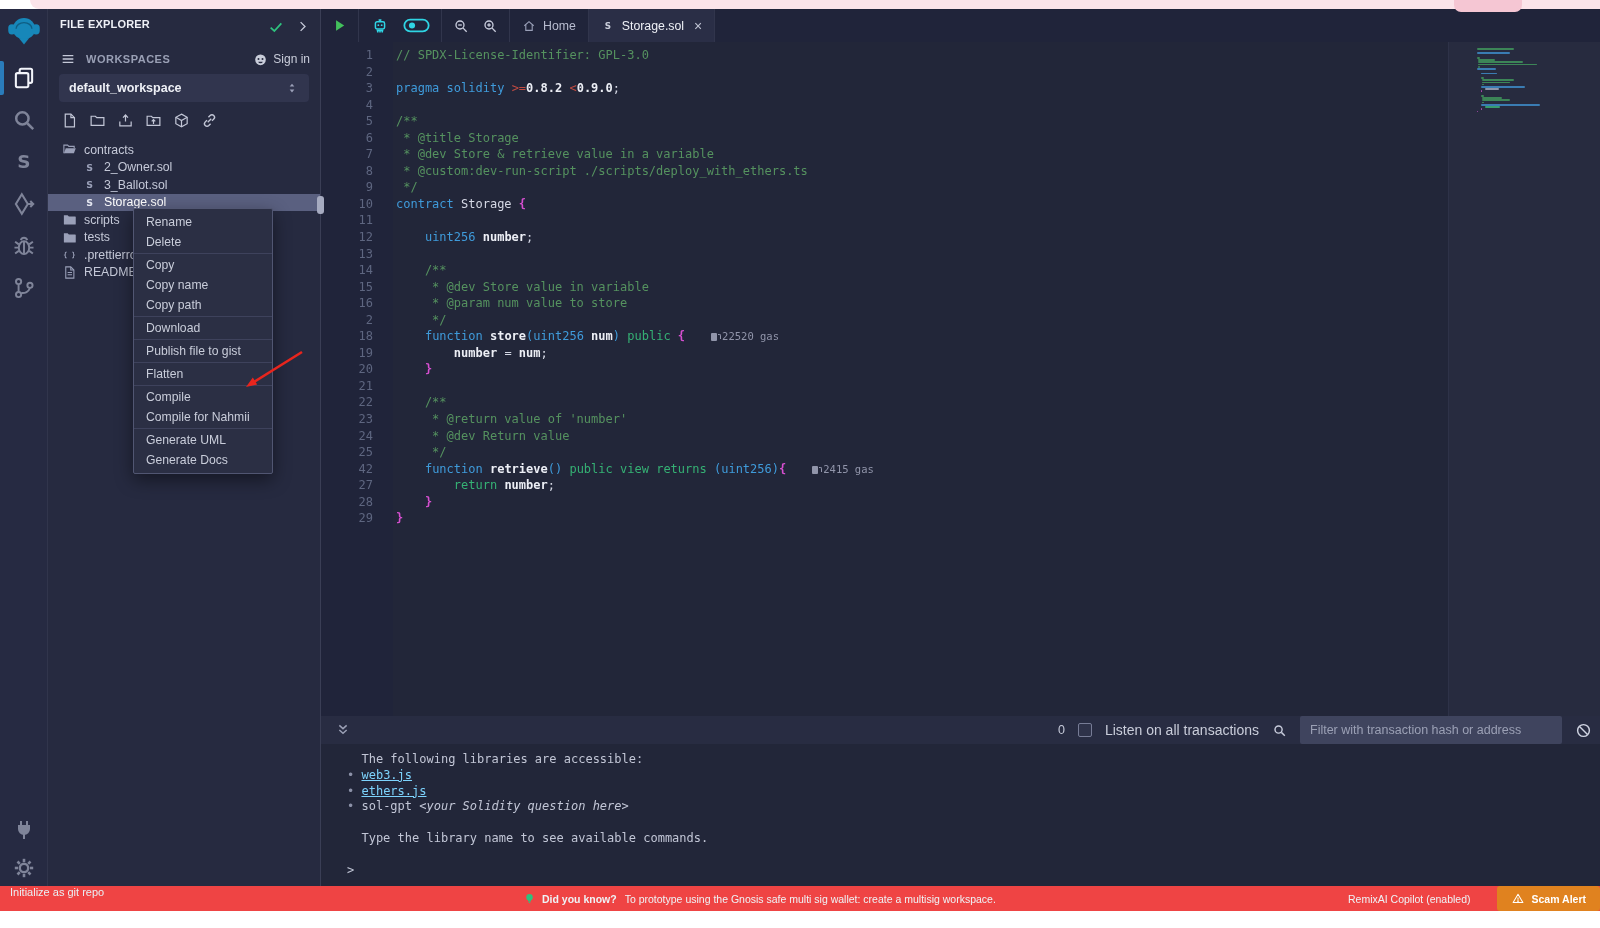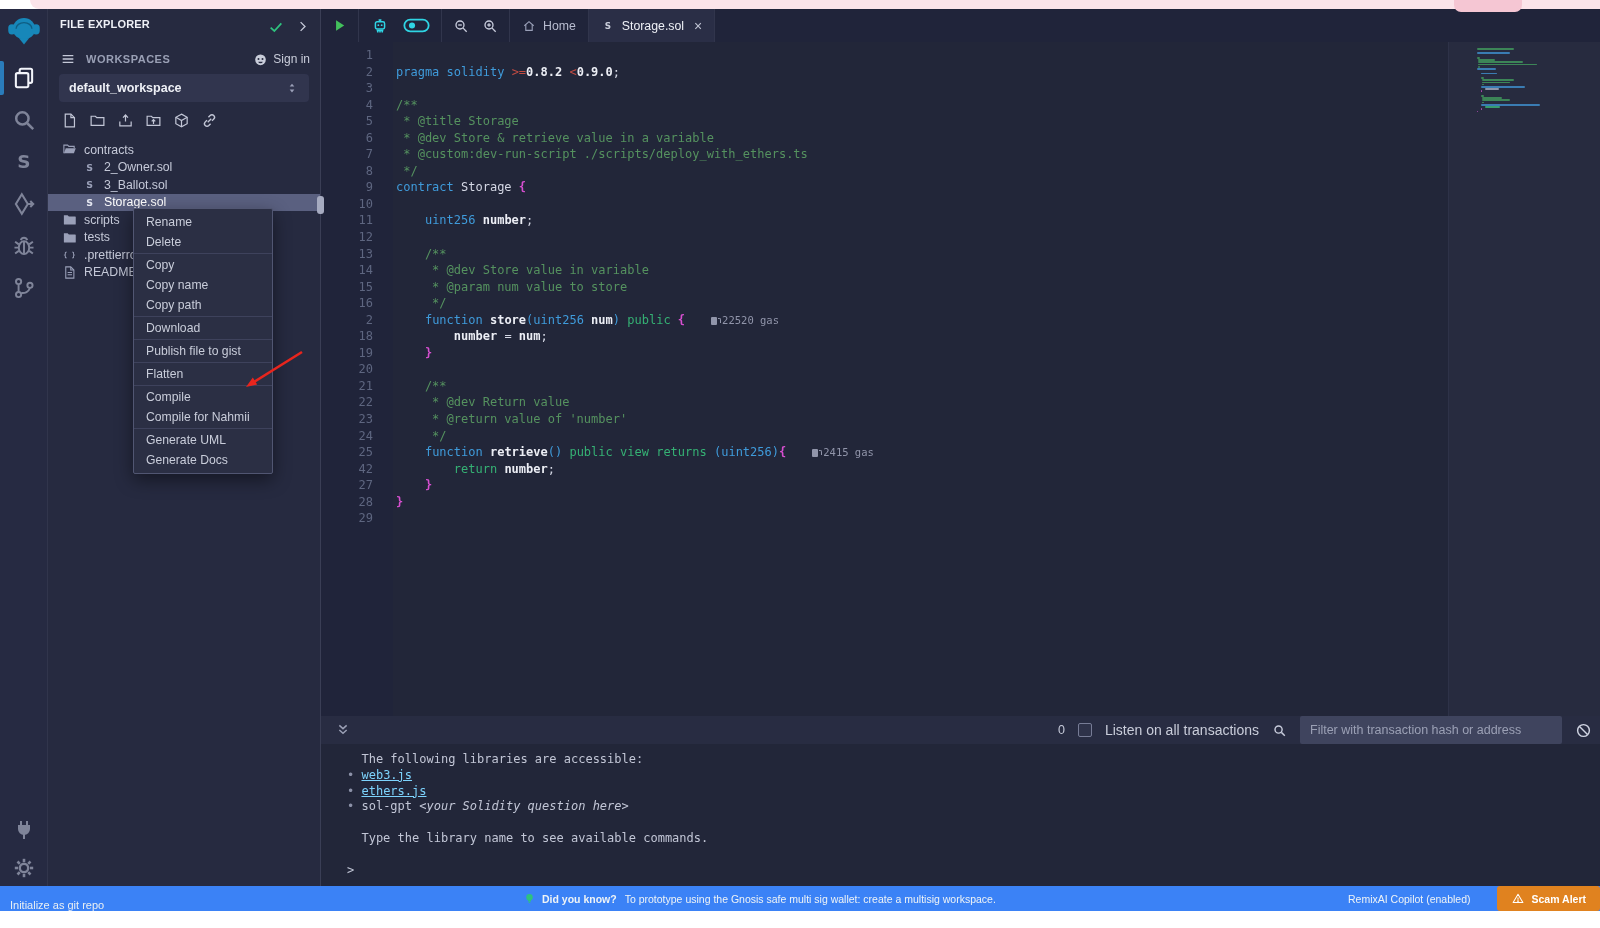--- a/index.html
+++ b/index.html
@@ -105,21 +105,21 @@
   .ban svg{width:100%;height:100%;display:block;}
   .terminal{position:absolute;left:0;top:735px;right:0;height:142px;background:#222639;padding:8px 0 0 26px;font-family:"DejaVu Sans Mono",monospace;font-size:12px;color:#c2c6d6;}
   .term-line{height:15.8px;line-height:15.8px;white-space:pre;}
   .tl-plain{color:#c2c6d6;}
   .tl-bullet{color:#8c91a8;}
   .tl-link{color:#7dd3fc;text-decoration:underline;}
   .tl-italic{color:#c2c6d6;font-style:italic;}
   .prompt-line{height:15.8px;line-height:15.8px;white-space:pre;color:#c2c6d6;}
 
   
-  .statusbar{position:absolute;left:0;top:886px;width:1600px;height:25px;background:#3b82f6;color:#eef3f6;display:flex;align-items:flex-end;z-index:30;}
+  .statusbar{position:absolute;left:0;top:886px;width:1600px;height:25px;background:#ef4444;color:#eef3f6;display:flex;align-items:flex-start;z-index:30;}
   .sb-left{margin-left:10px;font-size:11px;color:#e9eff3;}
   .sb-tip{position:absolute;left:523px;top:0;height:25px;display:flex;gap:6px;align-items:center;font-size:10.5px;}
   .sb-tip .bulb{width:13px;height:13px;}
   .sb-tip .bulb svg{width:100%;height:100%;display:block;}
   .sb-tip b{font-weight:700;margin-right:2px;}
   .sb-right{margin-left:auto;display:flex;align-items:center;height:100%;}
   .copilot{margin-right:26px;font-size:10.5px;}
   .scam{height:25px;background:#e0821f;display:flex;align-items:center;gap:7px;padding:0 14px;font-weight:700;font-size:10.5px;color:#fff;border-radius:3px;}
   .scam .warn{width:14px;height:13px;}
   .scam .warn svg{width:100%;height:100%;display:block;}
@@ -467,20 +467,21 @@
             <div class="ln">22</div>
             <div class="ln">23</div>
             <div class="ln">24</div>
             <div class="ln">25</div>
             <div class="ln">42</div>
             <div class="ln">27</div>
             <div class="ln">28</div>
             <div class="ln">29</div>
           </div>
         <div class="codewrap">
+            <div class="cl"><span class="sg-cm">// SPDX-License-Identifier: GPL-3.0</span></div>
             <div class="cl">&nbsp;</div>
             <div class="cl"><span class="sg-kb">pragma</span><span class="sg-tx"> </span><span class="sg-kb">solidity</span><span class="sg-tx"> </span><span class="sg-op">&gt;=</span><span class="sg-b">0.8.2</span><span class="sg-tx"> </span><span class="sg-op">&lt;</span><span class="sg-b">0.9.0</span><span class="sg-tx">;</span></div>
             <div class="cl">&nbsp;</div>
             <div class="cl"><span class="sg-cm">/**</span></div>
             <div class="cl"><span class="sg-cm"> * @title Storage</span></div>
             <div class="cl"><span class="sg-cm"> * @dev Store &amp; retrieve value in a variable</span></div>
             <div class="cl"><span class="sg-cm"> * @custom:dev-run-script ./scripts/deploy_with_ethers.ts</span></div>
             <div class="cl"><span class="sg-cm"> */</span></div>
             <div class="cl"><span class="sg-kb">contract</span><span class="sg-tx"> Storage </span><span class="sg-mg">{</span></div>
             <div class="cl">&nbsp;</div>
@@ -488,22 +489,22 @@
             <div class="cl">&nbsp;</div>
             <div class="cl"><span class="sg-cm">    /**</span></div>
             <div class="cl"><span class="sg-cm">     * @dev Store value in variable</span></div>
             <div class="cl"><span class="sg-cm">     * @param num value to store</span></div>
             <div class="cl"><span class="sg-cm">     */</span></div>
             <div class="cl"><span class="sg-tx">    </span><span class="sg-kb">function</span><span class="sg-tx"> </span><span class="sg-b">store</span><span class="sg-kb">(</span><span class="sg-kb">uint256</span><span class="sg-tx"> </span><span class="sg-b">num</span><span class="sg-kb">)</span><span class="sg-tx"> </span><span class="sg-kg">public</span><span class="sg-tx"> </span><span class="sg-mg">{</span><span class="gas"><span class="gas-ic"></span>22520 gas</span></div>
             <div class="cl"><span class="sg-tx">        </span><span class="sg-b">number</span><span class="sg-tx"> = </span><span class="sg-b">num</span><span class="sg-tx">;</span></div>
             <div class="cl"><span class="sg-tx">    </span><span class="sg-mg">}</span></div>
             <div class="cl">&nbsp;</div>
             <div class="cl"><span class="sg-cm">    /**</span></div>
+            <div class="cl"><span class="sg-cm">     * @return value of 'number'</span></div>
             <div class="cl"><span class="sg-cm">     * @dev Return value</span></div>
-            <div class="cl"><span class="sg-cm">     * @return value of 'number'</span></div>
             <div class="cl"><span class="sg-cm">     */</span></div>
             <div class="cl"><span class="sg-tx">    </span><span class="sg-kb">function</span><span class="sg-tx"> </span><span class="sg-b">retrieve</span><span class="sg-kb">()</span><span class="sg-tx"> </span><span class="sg-kg">public</span><span class="sg-tx"> </span><span class="sg-kg">view</span><span class="sg-tx"> </span><span class="sg-kg">returns</span><span class="sg-kb"> (</span><span class="sg-kb">uint256</span><span class="sg-kb">)</span><span class="sg-mg">{</span><span class="gas"><span class="gas-ic"></span>2415 gas</span></div>
             <div class="cl"><span class="sg-tx">        </span><span class="sg-kg">return</span><span class="sg-tx"> </span><span class="sg-b">number</span><span class="sg-tx">;</span></div>
             <div class="cl"><span class="sg-tx">    </span><span class="sg-mg">}</span></div>
             <div class="cl"><span class="sg-mg">}</span></div>
           </div>
         <div class="minimap-col">
           <div class="minimap">
               <div class="mm-line" style="width: 36.75px; margin-left: 0px; background: rgb(63, 143, 90);"></div>
               <div class="mm-line" style="width: 0px; margin-left: 0px; background: transparent;"></div>

